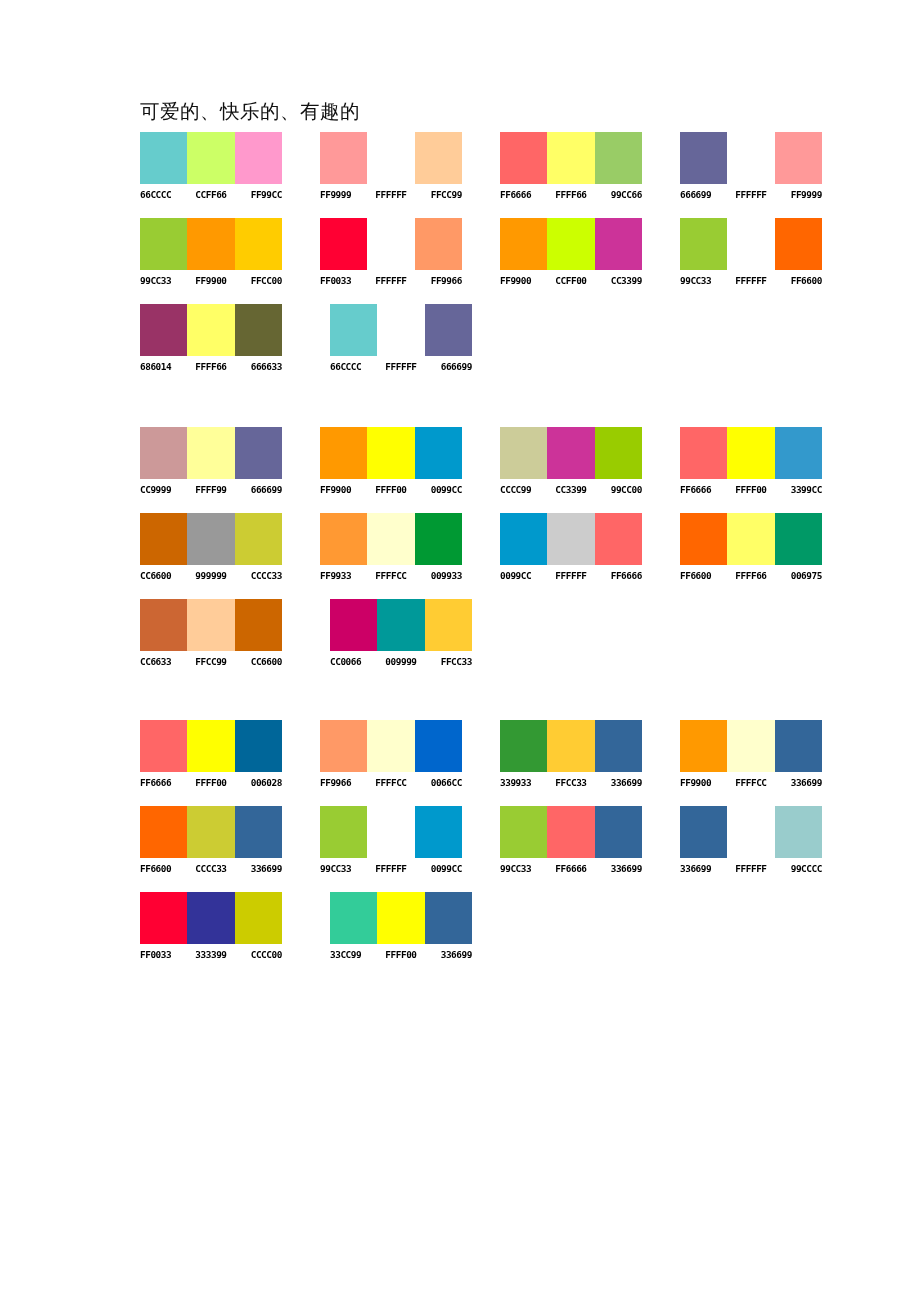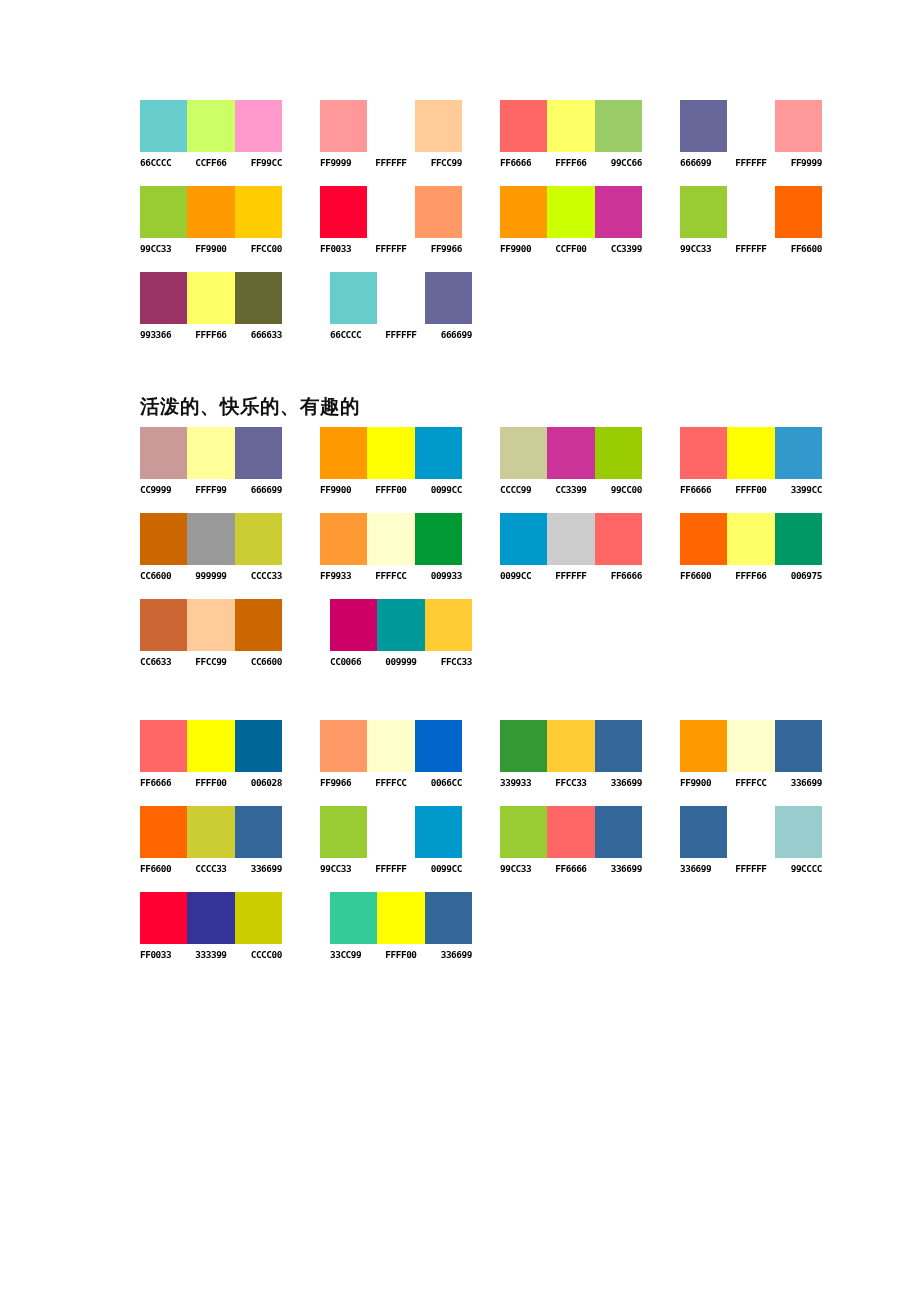--- a/index.html
+++ b/index.html
@@ -95,20 +95,21 @@
 
   .section-2 { margin-top: 54px; }
   .section-3 { margin-top: 52px; }
 </style>
 </head>
 <body>
 
 <div class="page">
   <div id="sections-root">
       <div class="section section-1">
+        <h2 class="section-title regular">可爱的、快乐的、有趣的</h2>
         <div class="rows">
           <div class="palette-row">
             <div class="palette-group">
               <div class="swatches">
                 <div class="swatch" style="background: rgb(102, 204, 204);"></div>
                 <div class="swatch" style="background: rgb(204, 255, 102);"></div>
                 <div class="swatch" style="background: rgb(255, 153, 204);"></div>
               </div>
               <div class="labels">
                 <span class="label">66CCCC</span>
@@ -204,42 +205,41 @@
             </div>
           </div>
           <div class="palette-row">
             <div class="palette-group">
               <div class="swatches">
                 <div class="swatch" style="background: rgb(153, 51, 102);"></div>
                 <div class="swatch" style="background: rgb(255, 255, 102);"></div>
                 <div class="swatch" style="background: rgb(102, 102, 51);"></div>
               </div>
               <div class="labels">
-                <span class="label">993366</span>
+                <span class="label">686014</span>
                 <span class="label">FFFF66</span>
                 <span class="label">666633</span>
               </div>
             </div>
             <div class="palette-group">
               <div class="swatches">
                 <div class="swatch" style="background: rgb(102, 204, 204);"></div>
                 <div class="swatch" style="background: rgb(255, 255, 255);"></div>
                 <div class="swatch" style="background: rgb(102, 102, 153);"></div>
               </div>
               <div class="labels">
                 <span class="label">66CCCC</span>
                 <span class="label">FFFFFF</span>
                 <span class="label">666699</span>
               </div>
             </div>
           </div>
         </div>
       </div>
       <div class="section section-2">
-        <h2 class="section-title bold">活泼的、快乐的、有趣的</h2>
         <div class="rows">
           <div class="palette-row">
             <div class="palette-group">
               <div class="swatches">
                 <div class="swatch" style="background: rgb(204, 153, 153);"></div>
                 <div class="swatch" style="background: rgb(255, 255, 153);"></div>
                 <div class="swatch" style="background: rgb(102, 102, 153);"></div>
               </div>
               <div class="labels">
                 <span class="label">CC9999</span>

